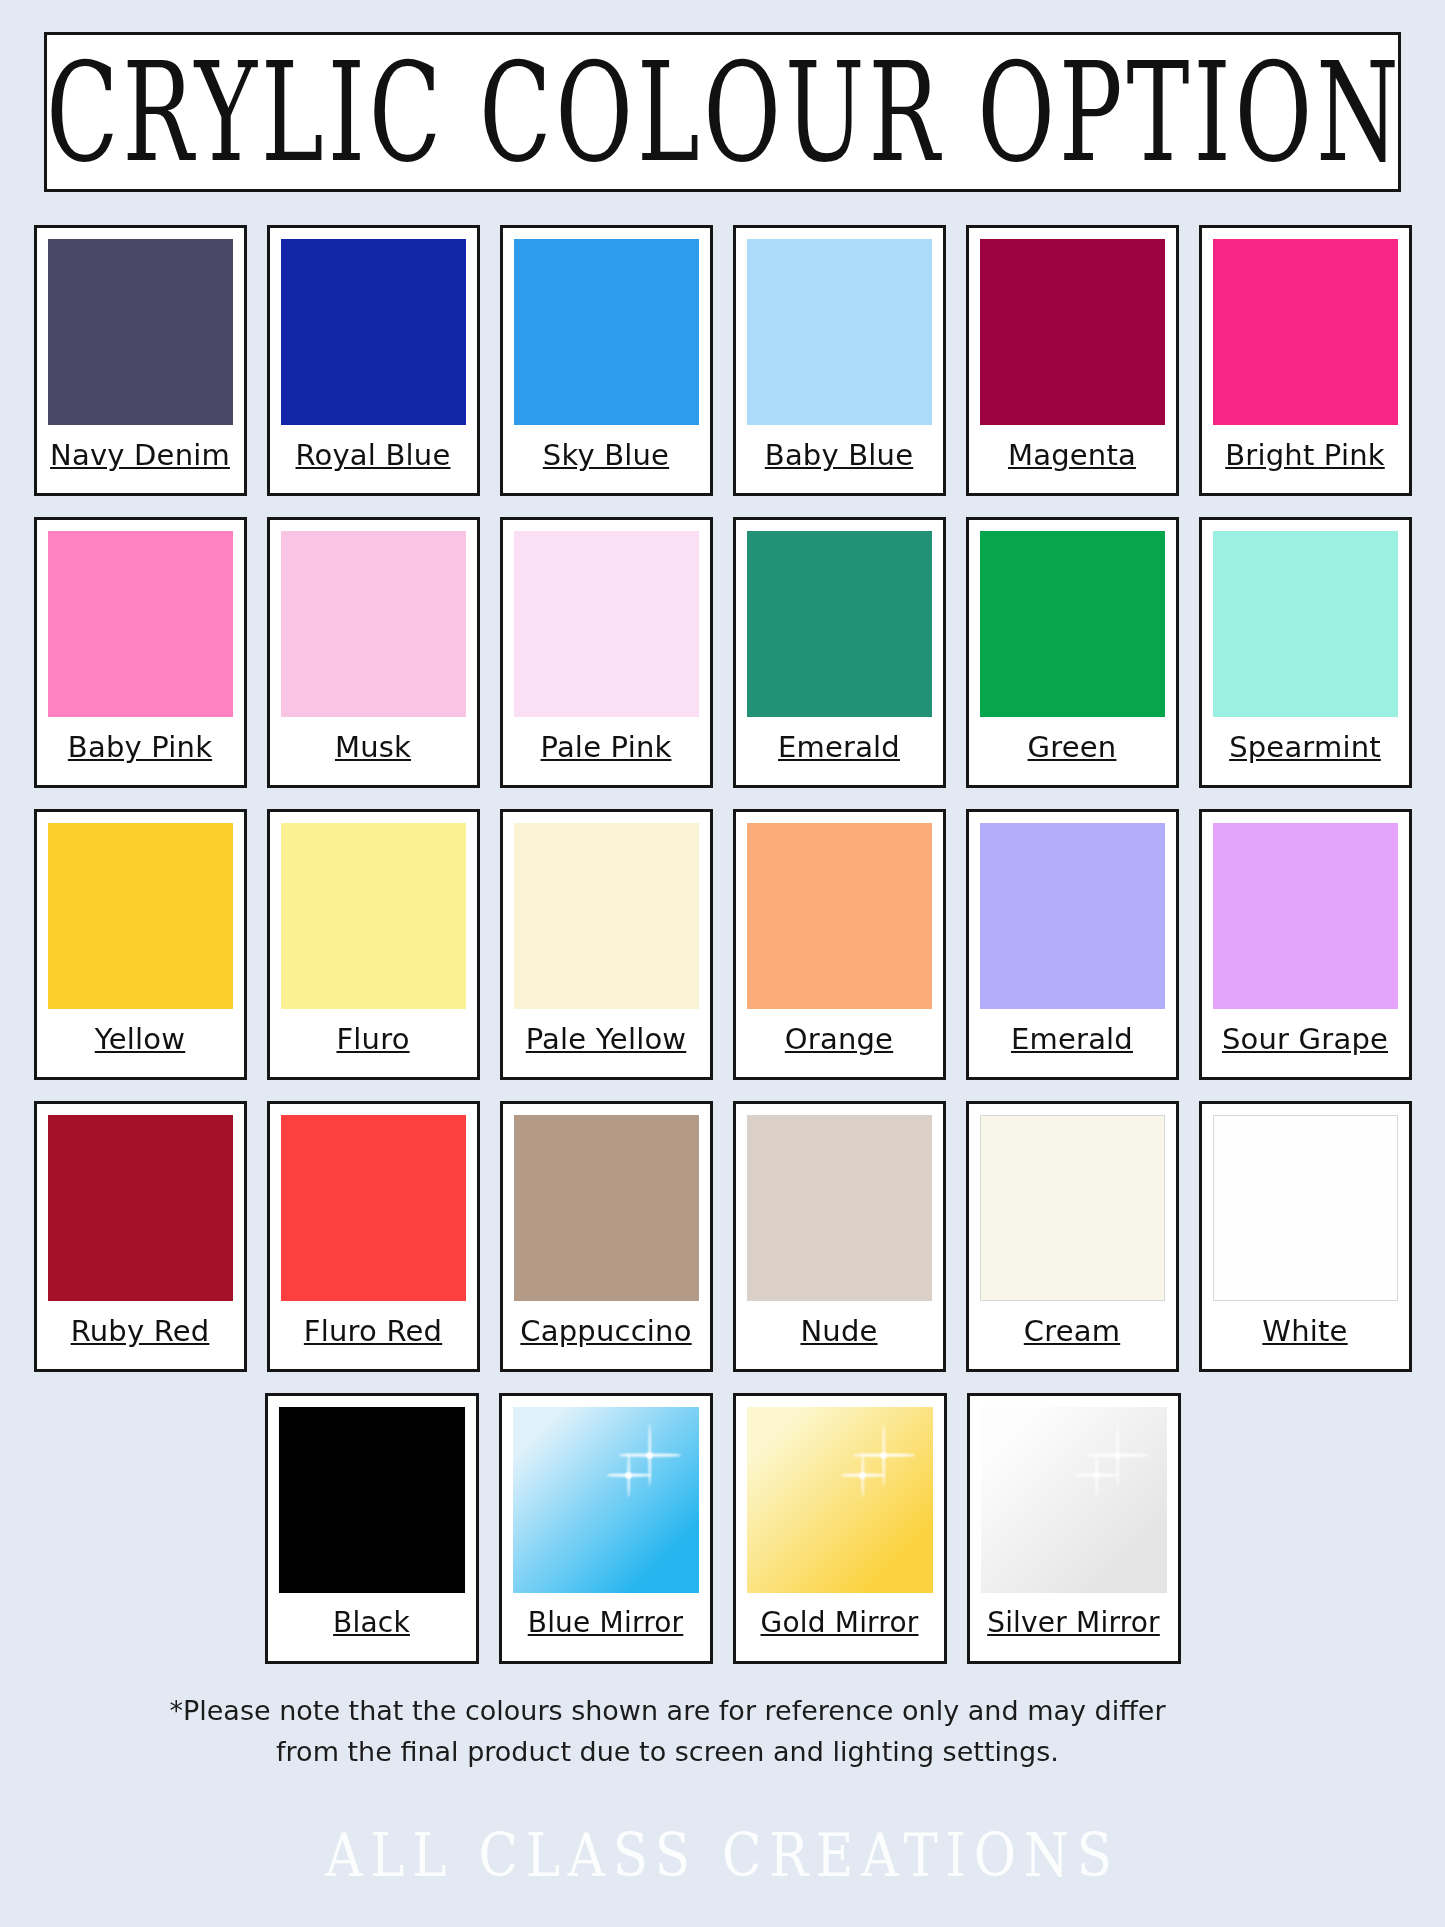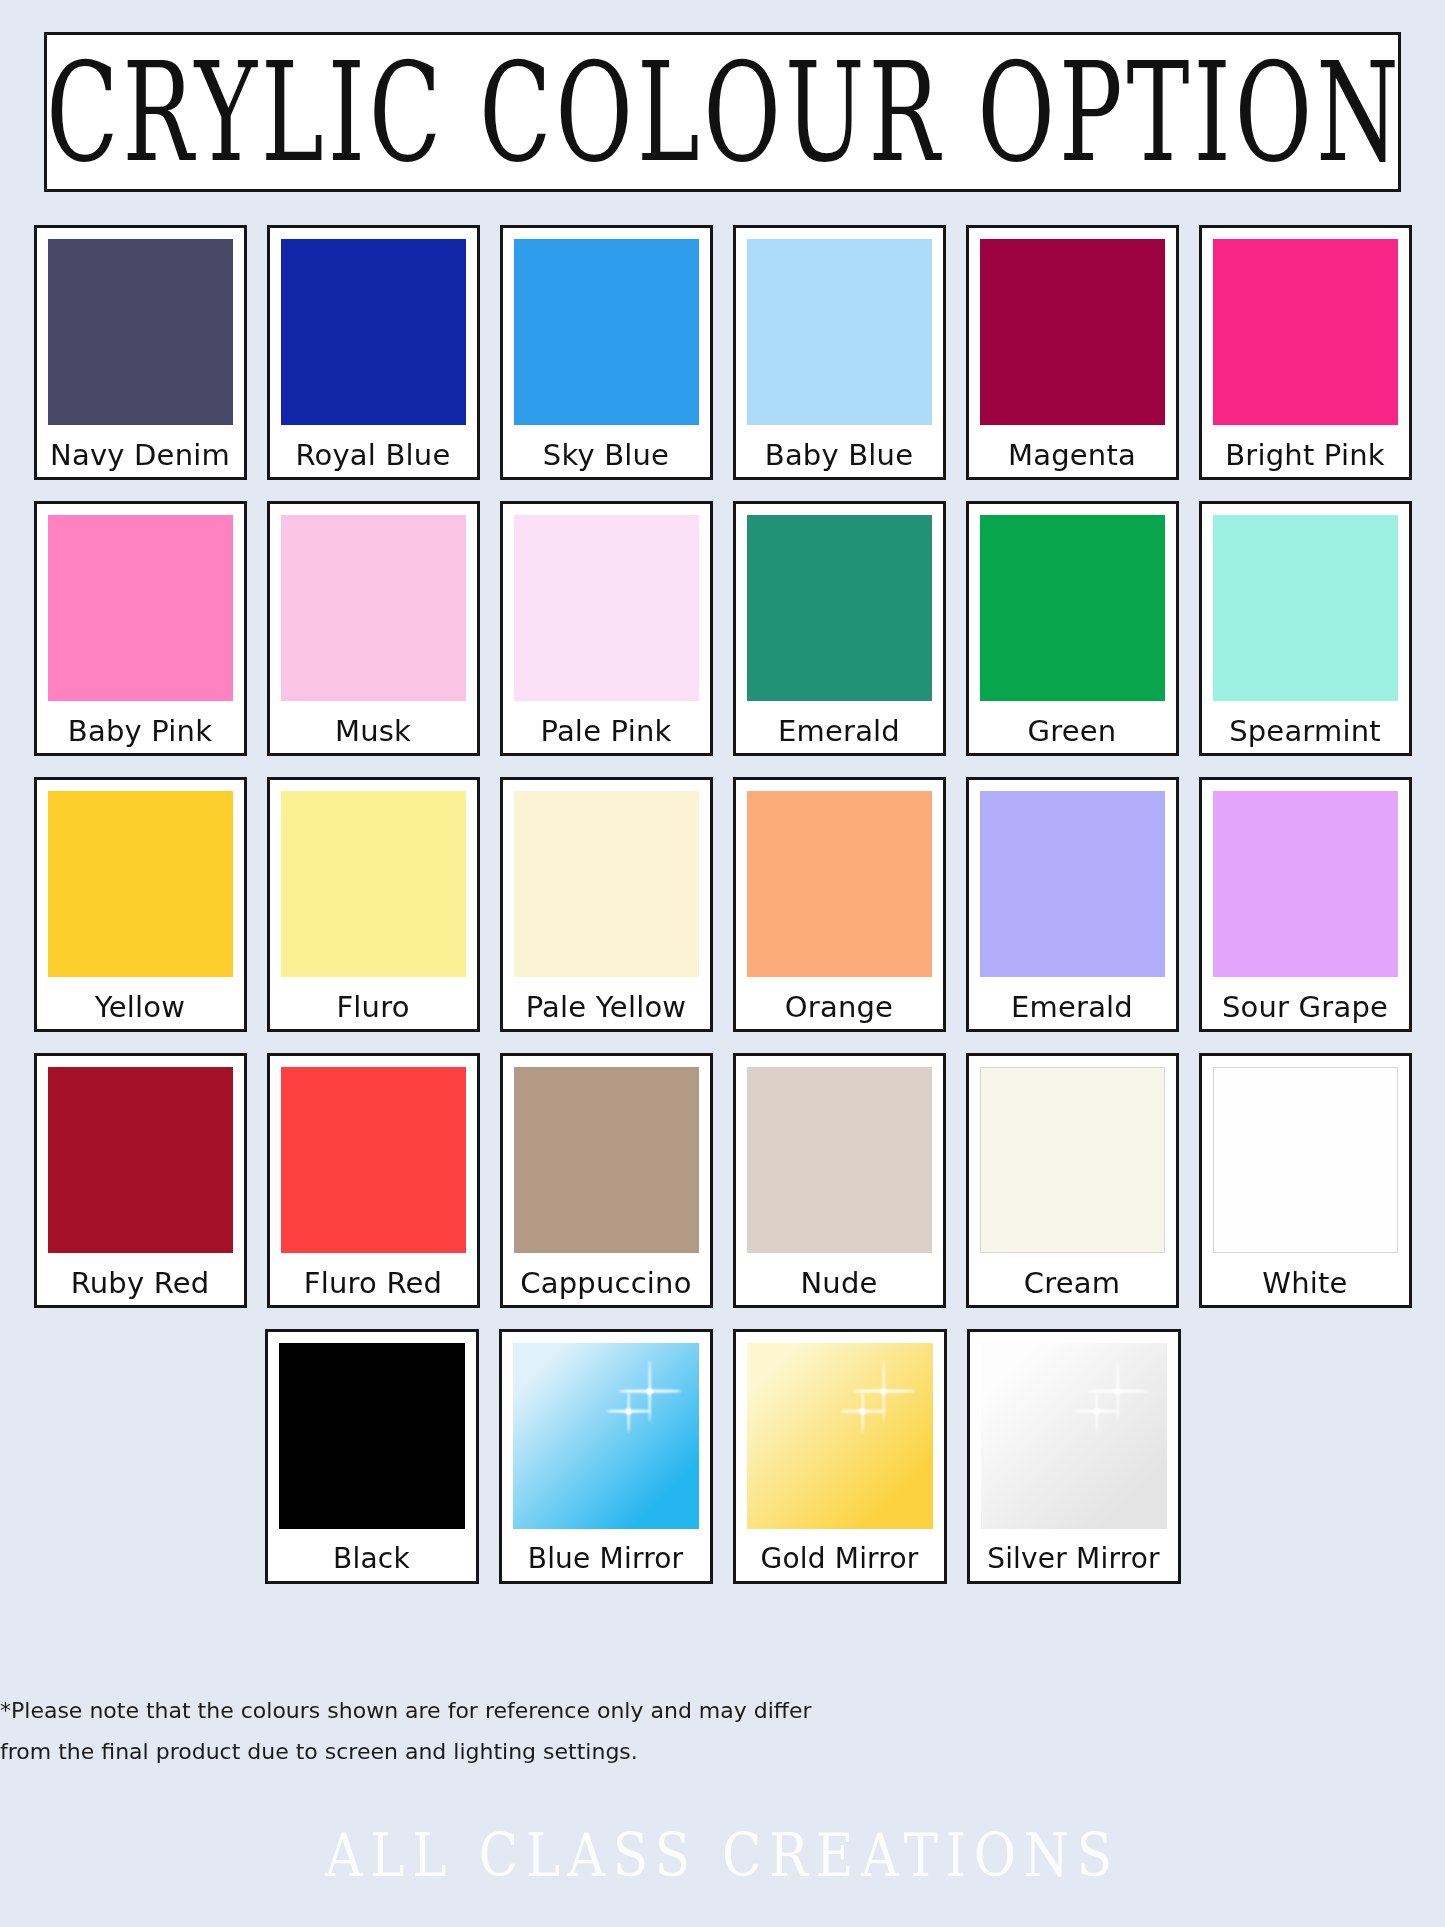--- a/index.html
+++ b/index.html
@@ -87,30 +87,31 @@
     height: 186px;
     position: relative;
     overflow: hidden;
   }
   .swatch.bordered {
     border: 1px solid #d8d8d8;
     box-sizing: border-box;
   }
 
   .card-label {
-    height: 52px;
+    height: 68px;
     line-height: 60px;
     text-align: center;
     font-family: "DejaVu Sans", sans-serif;
     font-size: 29px;
     font-weight: 400;
     letter-spacing: 0.2px;
     color: #111111;
     white-space: nowrap;
     overflow: hidden;
+    text-decoration: underline;
   }
   .card.mirror .card-label { font-size: 28px; }
 
   
   .sparkle {
     position: absolute;
     pointer-events: none;
   }
   .sparkle::before, .sparkle::after {
     content: "";
@@ -142,22 +143,23 @@
   }
   .sparkle.big { width: 62px; height: 62px; right: 18px; top: 17px; }
   .sparkle.small { width: 44px; height: 44px; right: 48px; top: 46px; }
 
   
   .disclaimer {
     position: absolute;
     left: 0;
     top: 1690px;
     width: 1335px;
+    text-align: center;
     font-family: "DejaVu Sans", sans-serif;
-    font-size: 22px;
+    font-size: 27px;
     line-height: 41px;
     color: #1b1b1b;
   }
   .disclaimer div { display: block; }
 
   
   .watermark {
     position: absolute;
     left: 0;
     top: 1820px;

